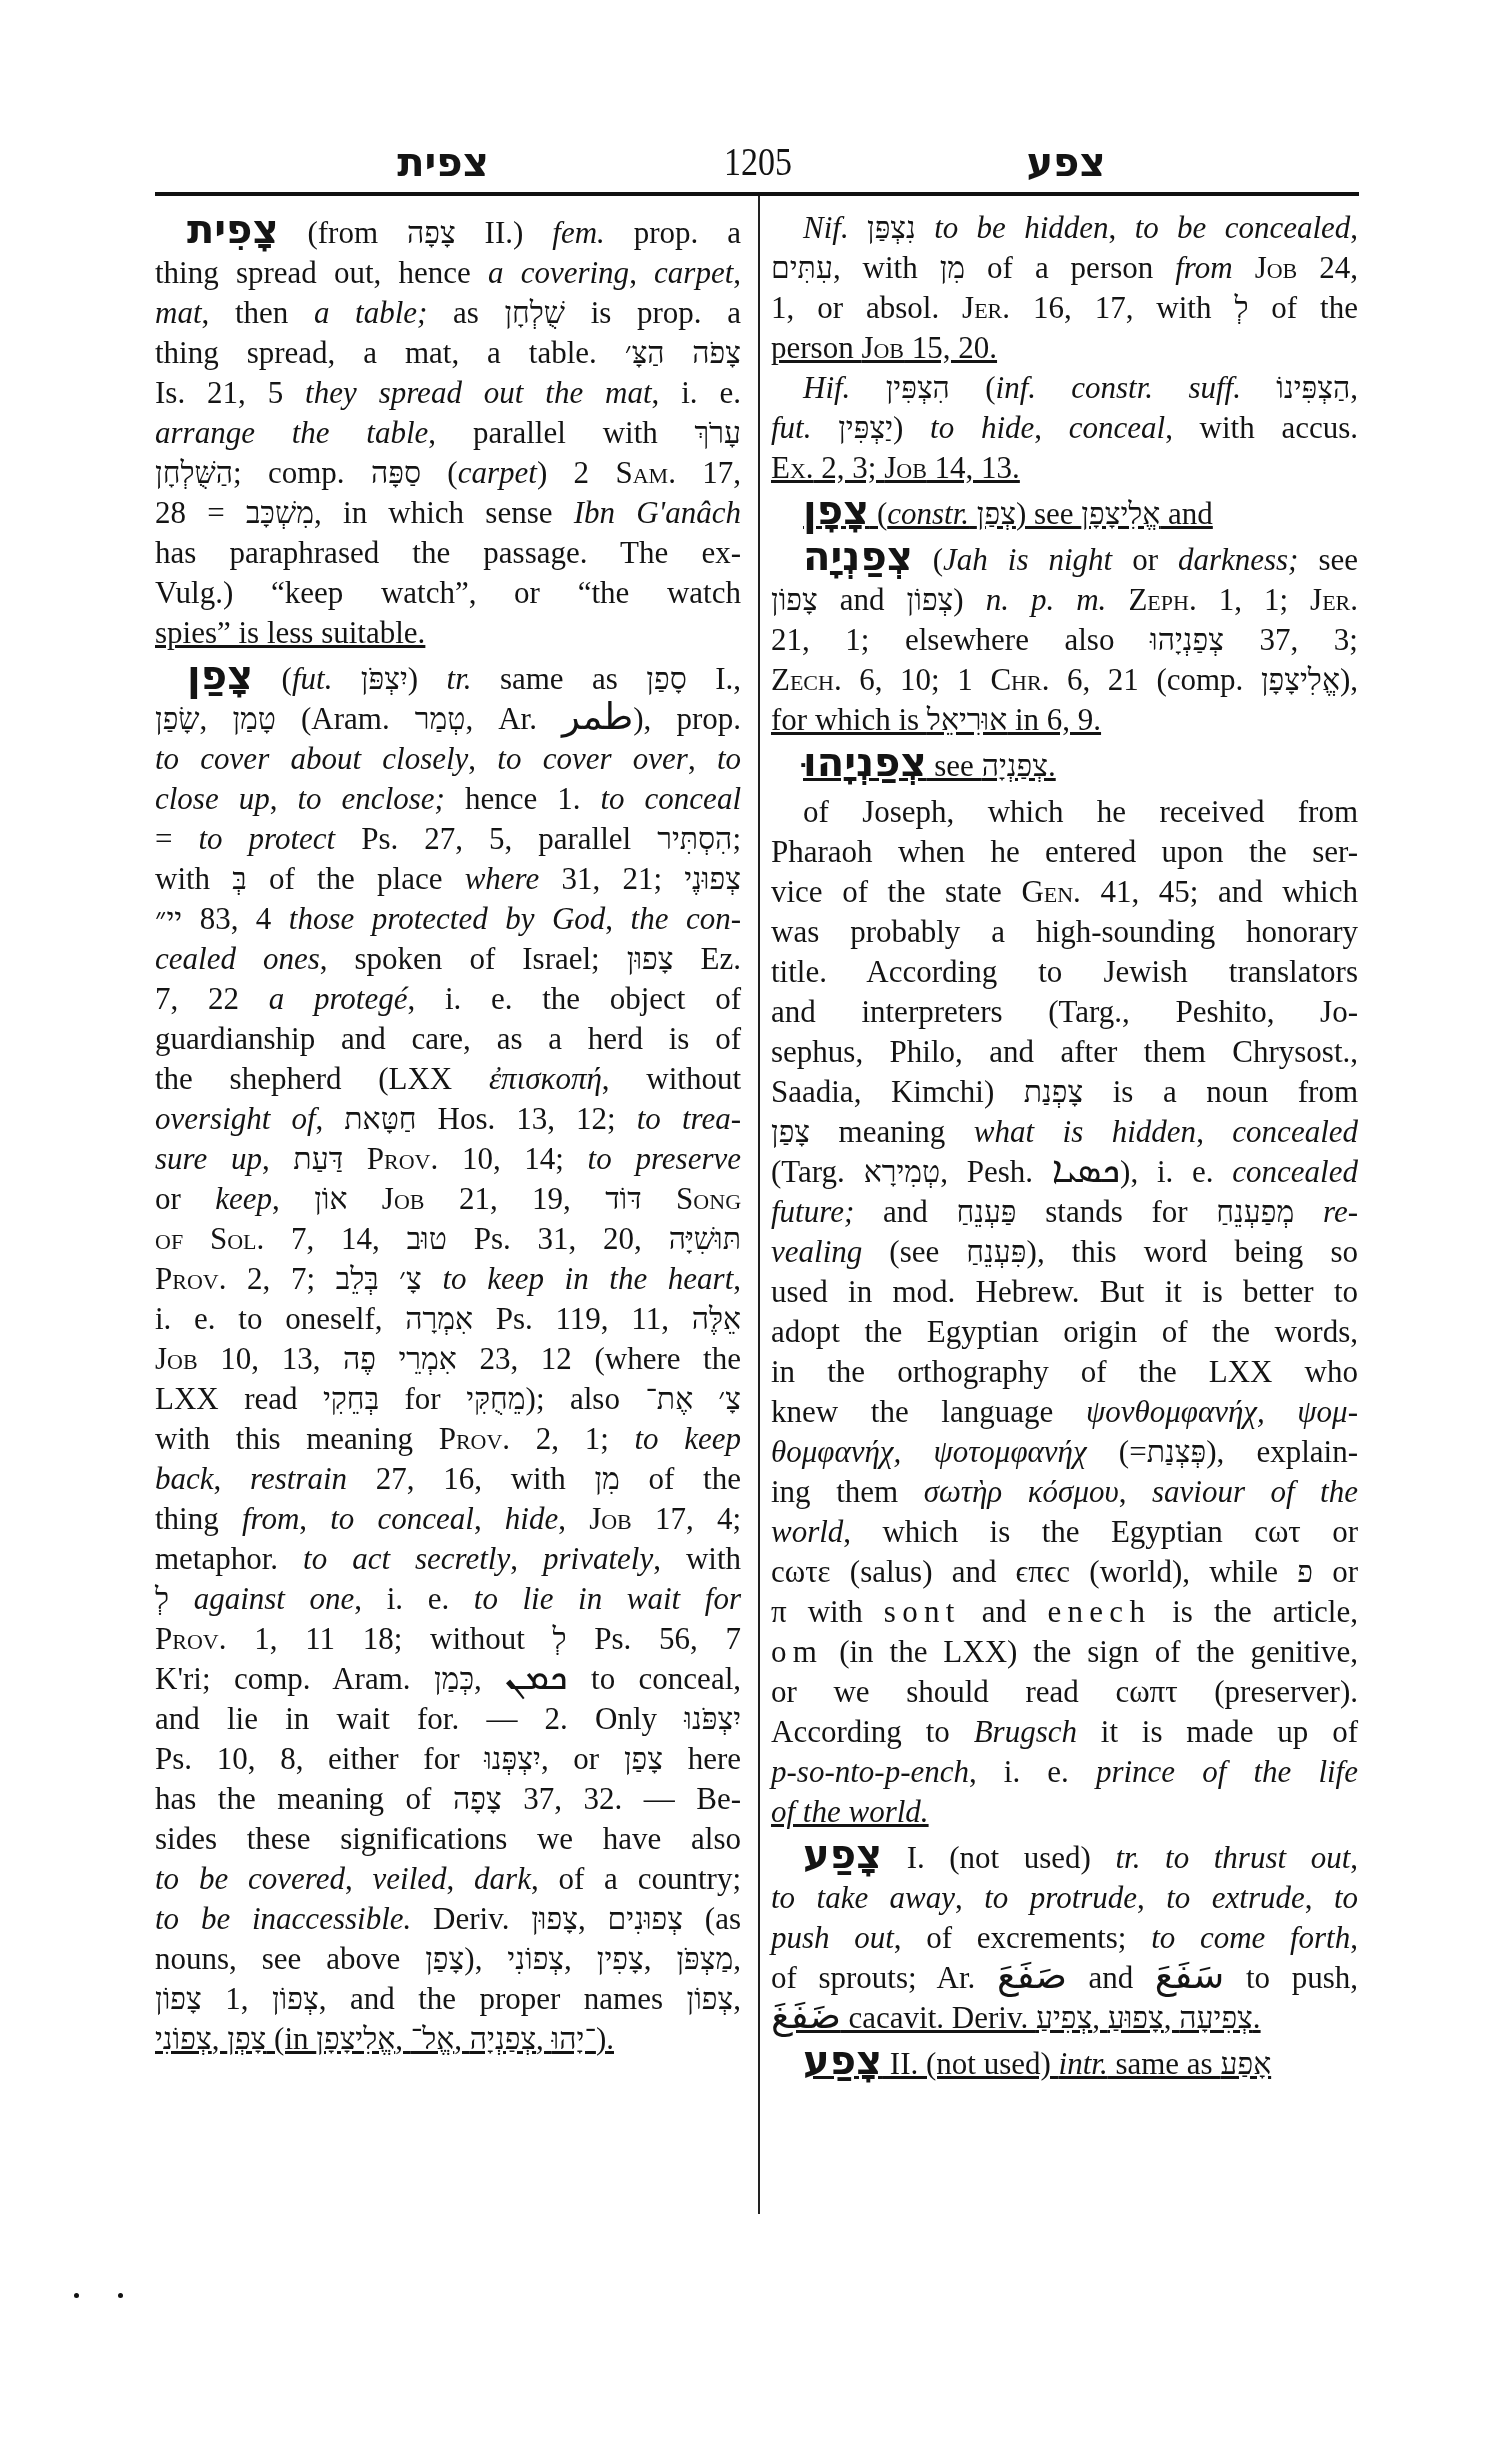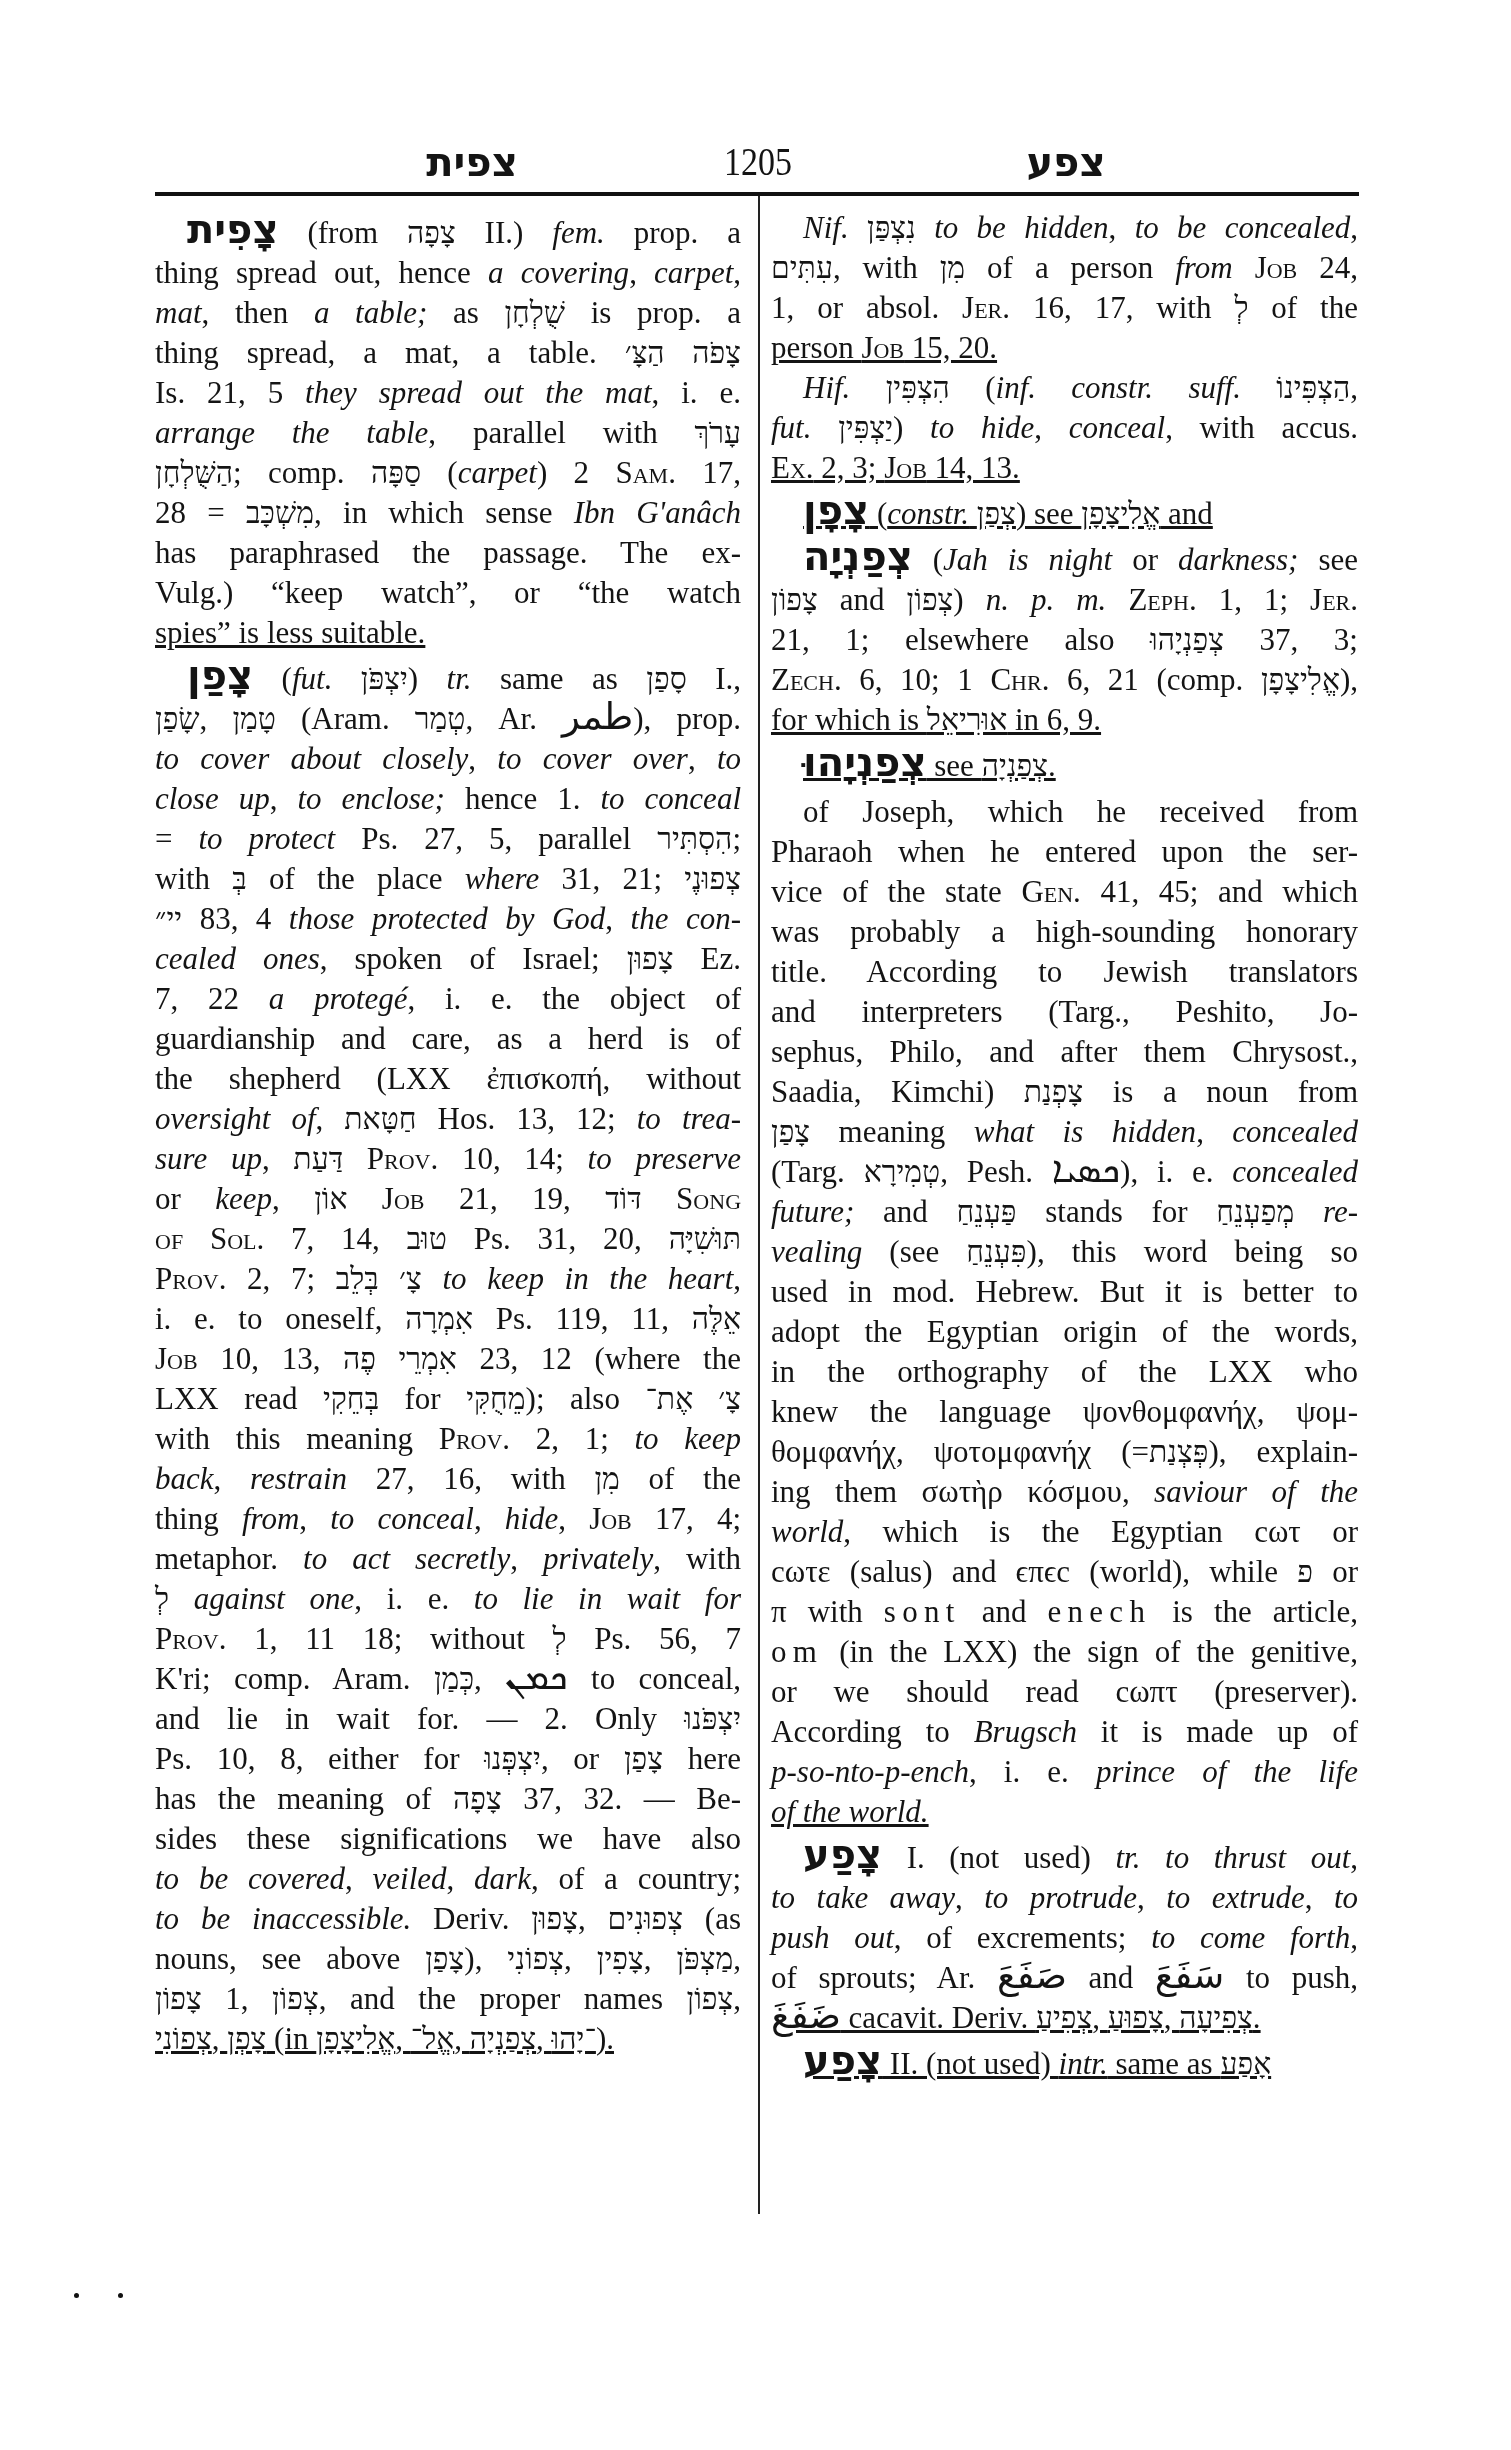--- a/index.html
+++ b/index.html
@@ -60,21 +60,21 @@
     text-align: justify;
     text-align-last: justify;
   }
   .para .line:first-child { padding-left: 32px; }
   .para .line:last-child  { text-align-last: left; text-decoration: underline; }
   .para.hw:not(:first-child) { margin-top: 6px; }
 
   .s-t  { }
   .s-i  { font-style: italic; }
   .s-sc { font-variant: small-caps; }
-  .s-g  { }
+  .s-g  { font-style: italic; }
   .s-c  { }
   .s-s  { letter-spacing: 6.3px; }
   .s-h  {
     font-family: "Liberation Serif", "DejaVu Sans", sans-serif;
     font-size: 30px;
     unicode-bidi: isolate;
   }
   .s-hb {
     font-family: "DejaVu Sans", sans-serif;
     font-weight: bold;
@@ -94,21 +94,21 @@
     height: 5.4px;
     border-radius: 50%;
     background: #111;
   }
 </style>
 </head>
 <body>
 
 <div class="page">
 
-  <div class="hdr-item hdr-heb" style="left:443px;margin-left:29px;" dir="rtl">צפית</div>
+  <div class="hdr-item hdr-heb" style="left:443px;" dir="rtl">צפית</div>
   <div class="hdr-item hdr-num" style="left:758px;">1205</div>
   <div class="hdr-item hdr-heb" style="left:1066px;" dir="rtl">צפע</div>
 
   <div class="rule"></div>
   <div class="divider"></div>
 
   <div class="col col-left">
       <div class="para hw">
         <div class="line"><span class="s-hb" dir="rtl">צָפִית</span><span class="s-t"> (from </span><span class="s-h" dir="rtl">צָפָה</span><span class="s-t"> II.) </span><span class="s-i">fem.</span><span class="s-t"> prop. a</span></div>
         <div class="line"><span class="s-t">thing spread out, hence </span><span class="s-i">a covering</span><span class="s-t">, </span><span class="s-i">carpet</span><span class="s-t">,</span></div>

